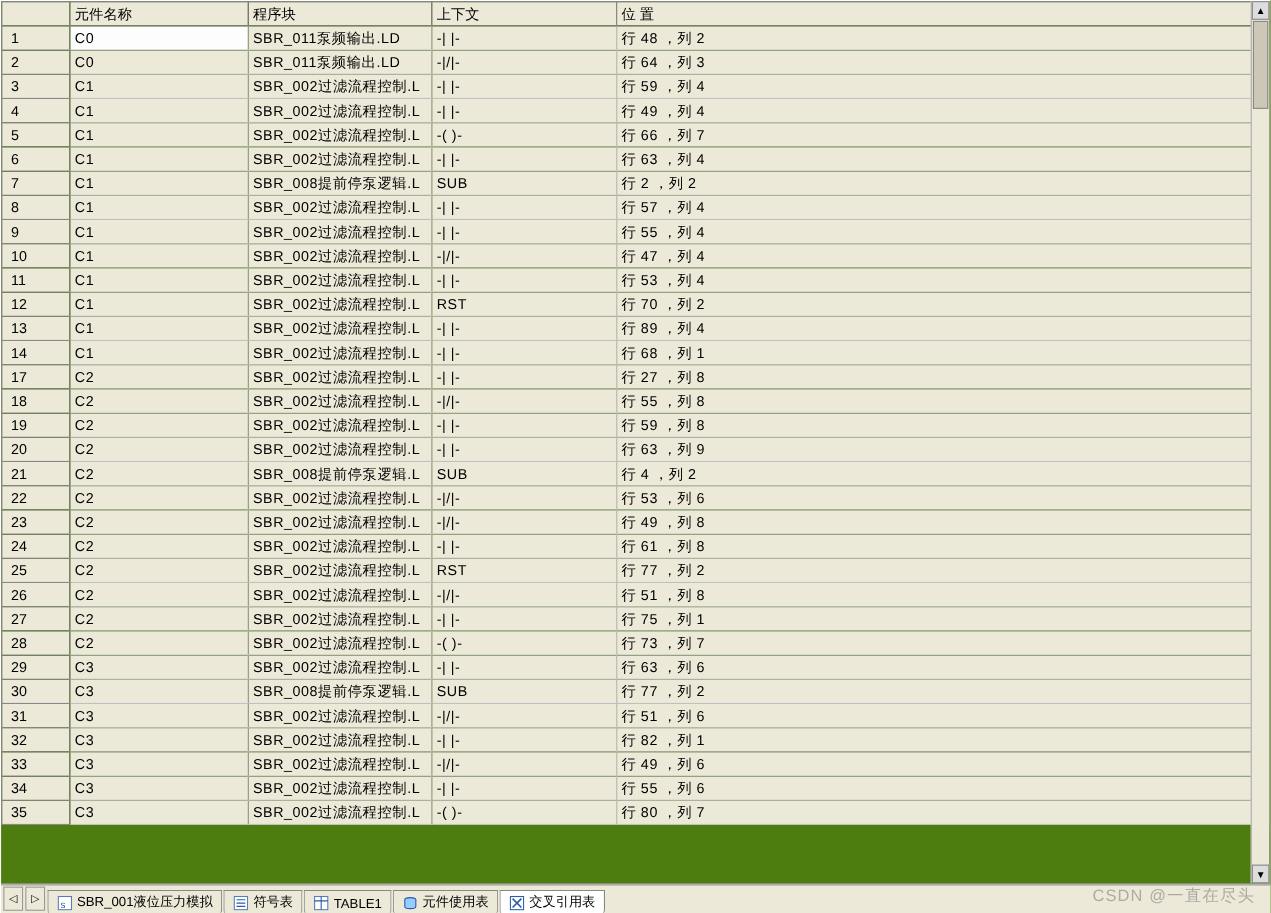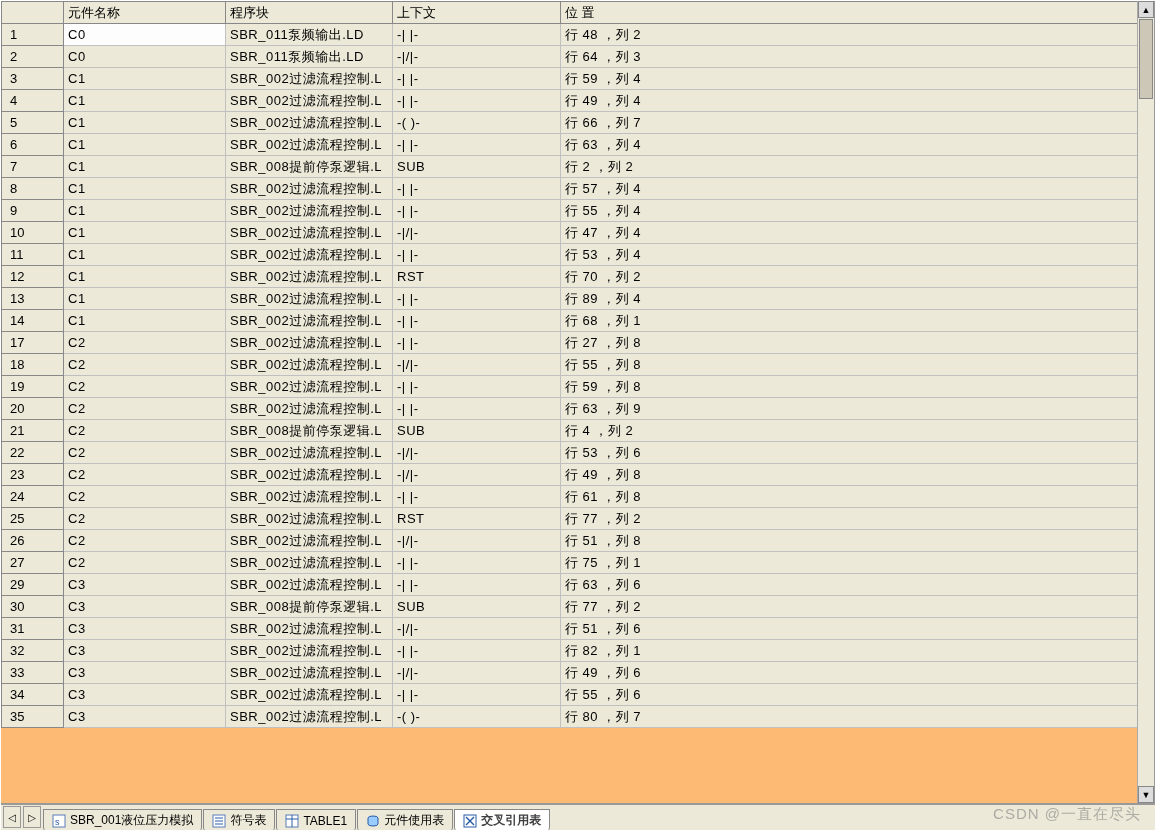--- a/index.html
+++ b/index.html
@@ -14,21 +14,21 @@
 }
 .outer {
   border-top: 1px solid #fff;
   border-left: 1px solid #fff;
   height: 100%;
   display: flex;
   flex-direction: column;
 }
 .grid-wrap {
   flex: 1;
-  background: #fdba74;
+  background: #4d7c0f;
   position: relative;
   overflow: hidden;
   border: 1px solid #999;
   border-top: none;
   border-left: none;
 }
 .grid {
   width: 100%;
   border-collapse: collapse;
   table-layout: fixed;
@@ -104,22 +104,22 @@
   display: flex;
   align-items: center;
   gap: 4px;
   background: #ece9d8;
   border-radius: 0 0 4px 4px;
   position: relative;
   top: 1px;
 }
 .tab.active {
   background: #fff;
-  font-weight: bold;
-  color: #404040;
+  font-weight: normal;
+  color: #000000;
 }
 .tab-icon {
   width: 14px;
   height: 14px;
   display: inline-flex;
   align-items: center;
   justify-content: center;
 }
 .watermark {
   position: absolute;
@@ -350,20 +350,27 @@
             <td>SBR_002过滤流程控制.L</td>
             <td>-|/|-</td>
             <td>行 51 ，列 8</td>
           </tr>
           <tr>
             <th class="rownum">27</th>
             <td>C2</td>
             <td>SBR_002过滤流程控制.L</td>
             <td>-| |-</td>
             <td>行 75 ，列 1</td>
+          </tr>
+          <tr>
+            <th class="rownum">28</th>
+            <td>C2</td>
+            <td>SBR_002过滤流程控制.L</td>
+            <td>-( )-</td>
+            <td>行 73 ，列 7</td>
           </tr>
           <tr>
             <th class="rownum">29</th>
             <td>C3</td>
             <td>SBR_002过滤流程控制.L</td>
             <td>-| |-</td>
             <td>行 63 ，列 6</td>
           </tr>
           <tr>
             <th class="rownum">30</th>

